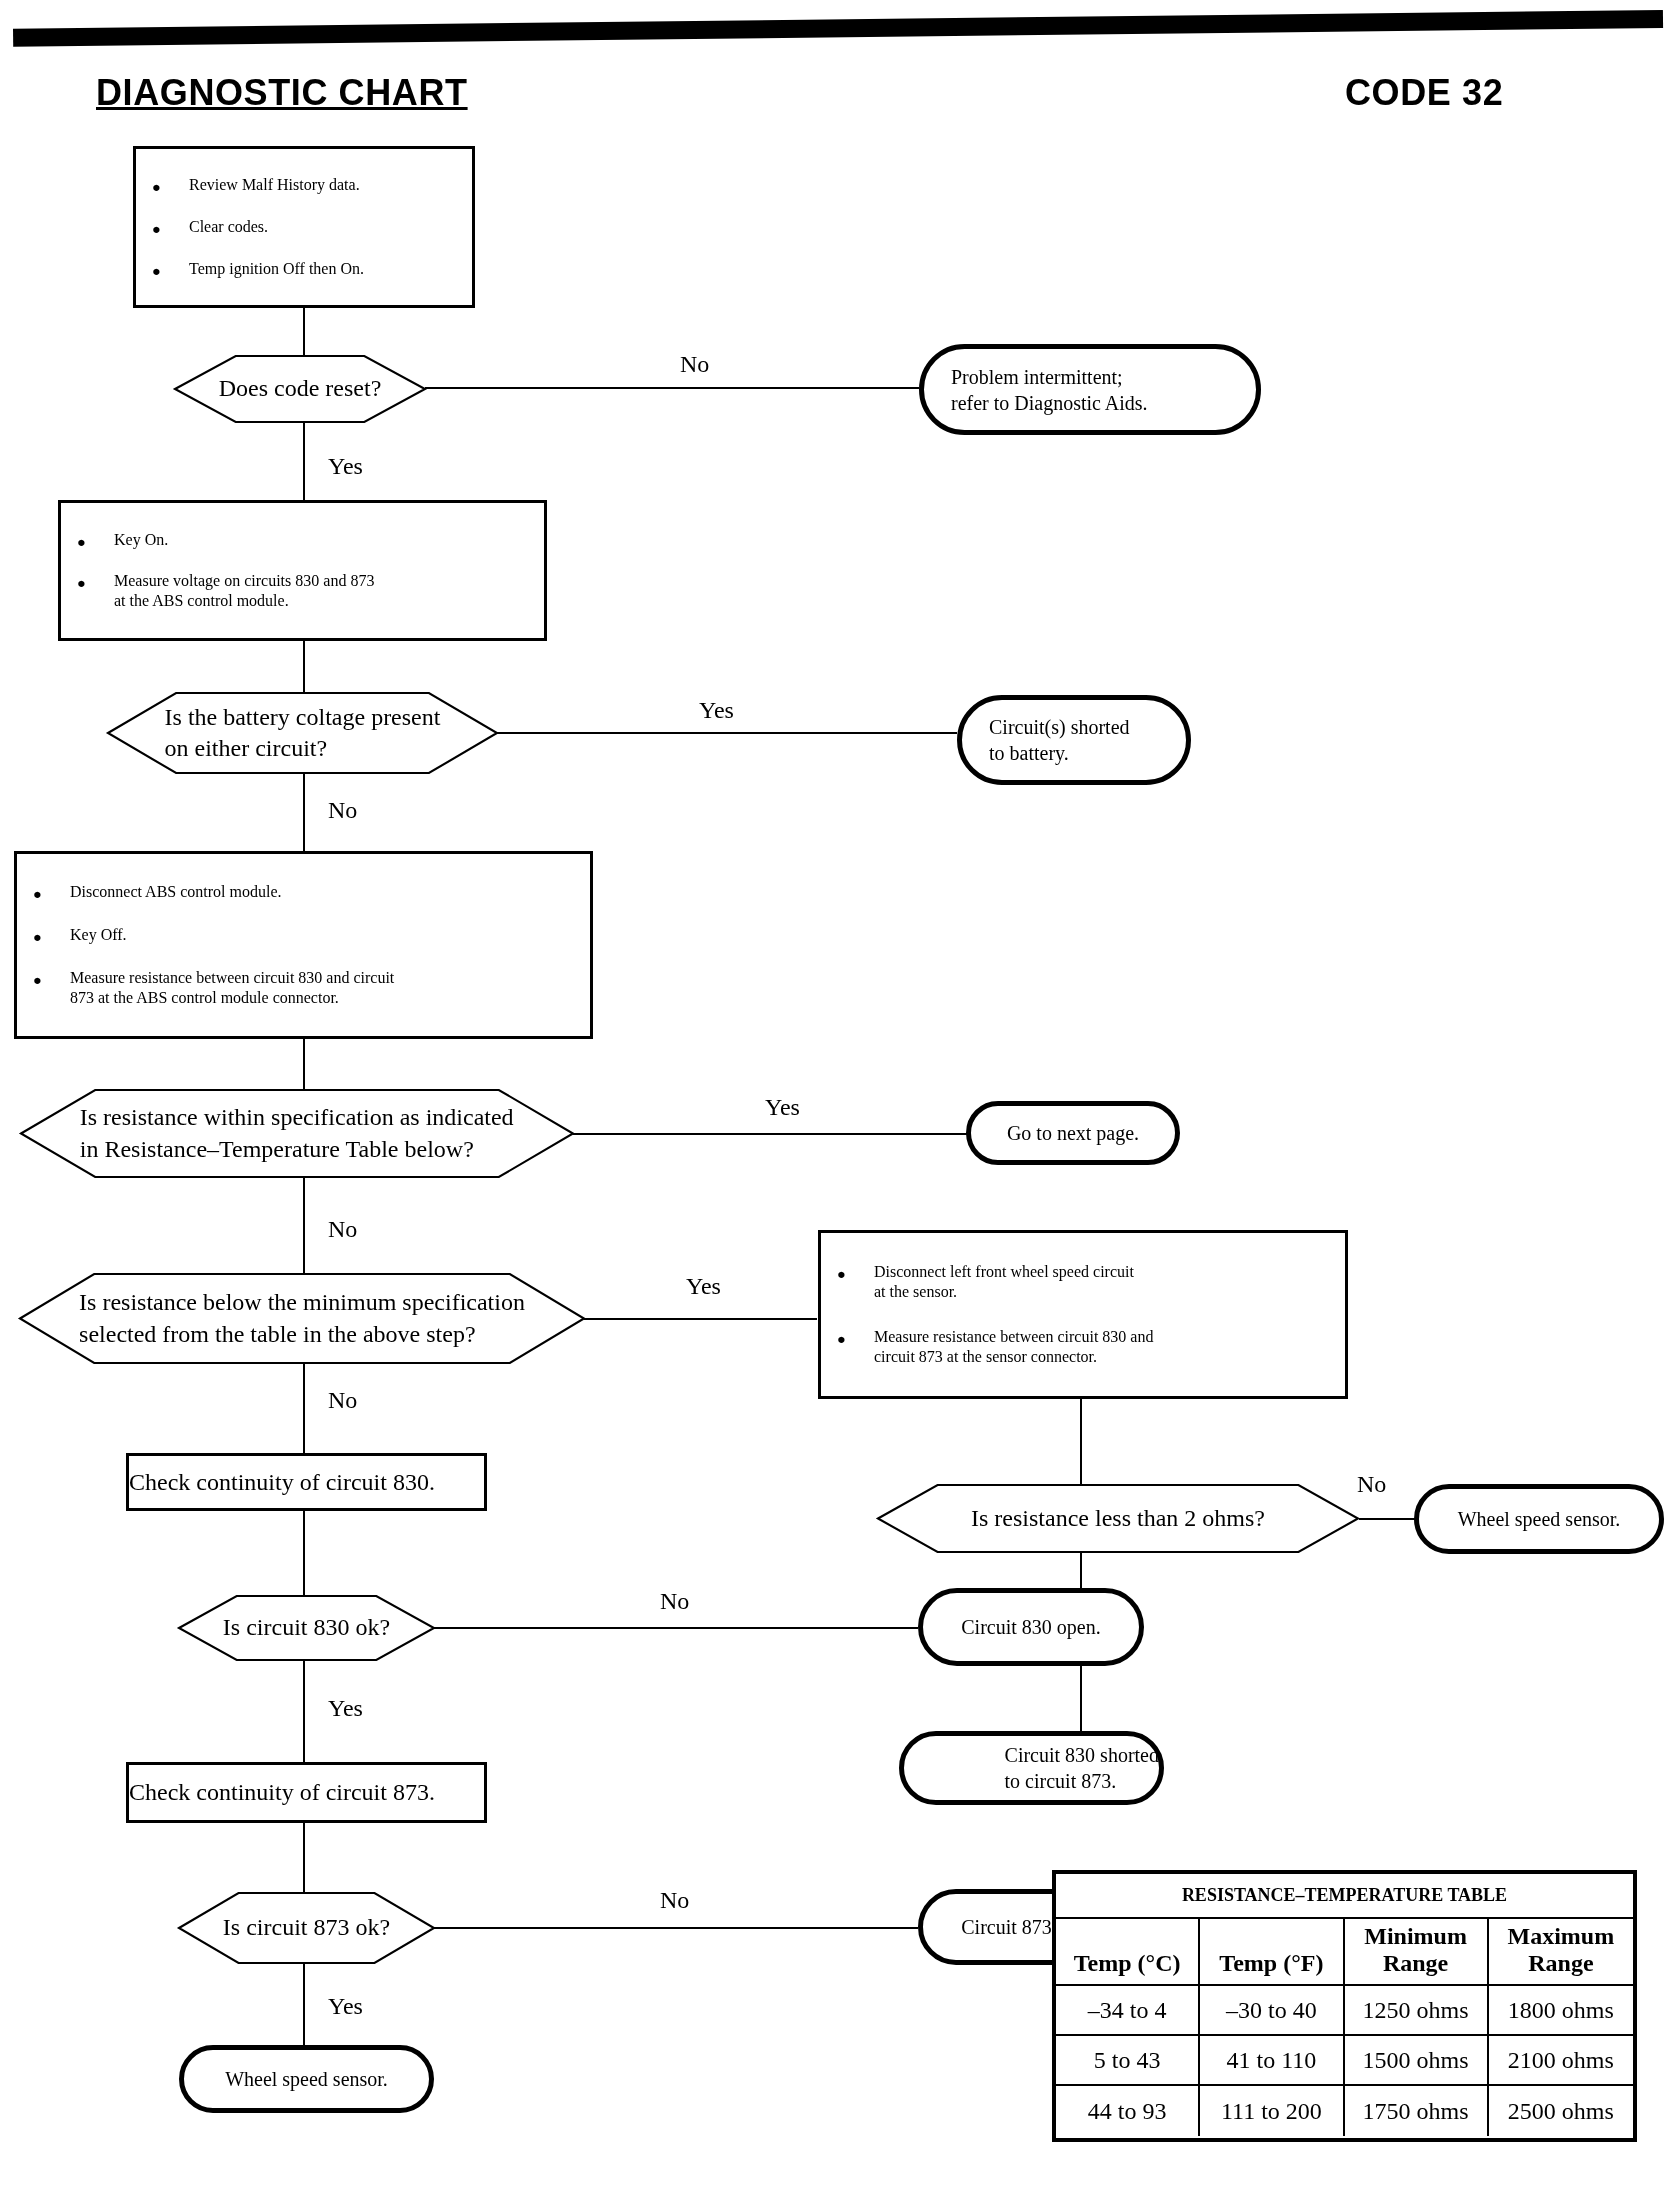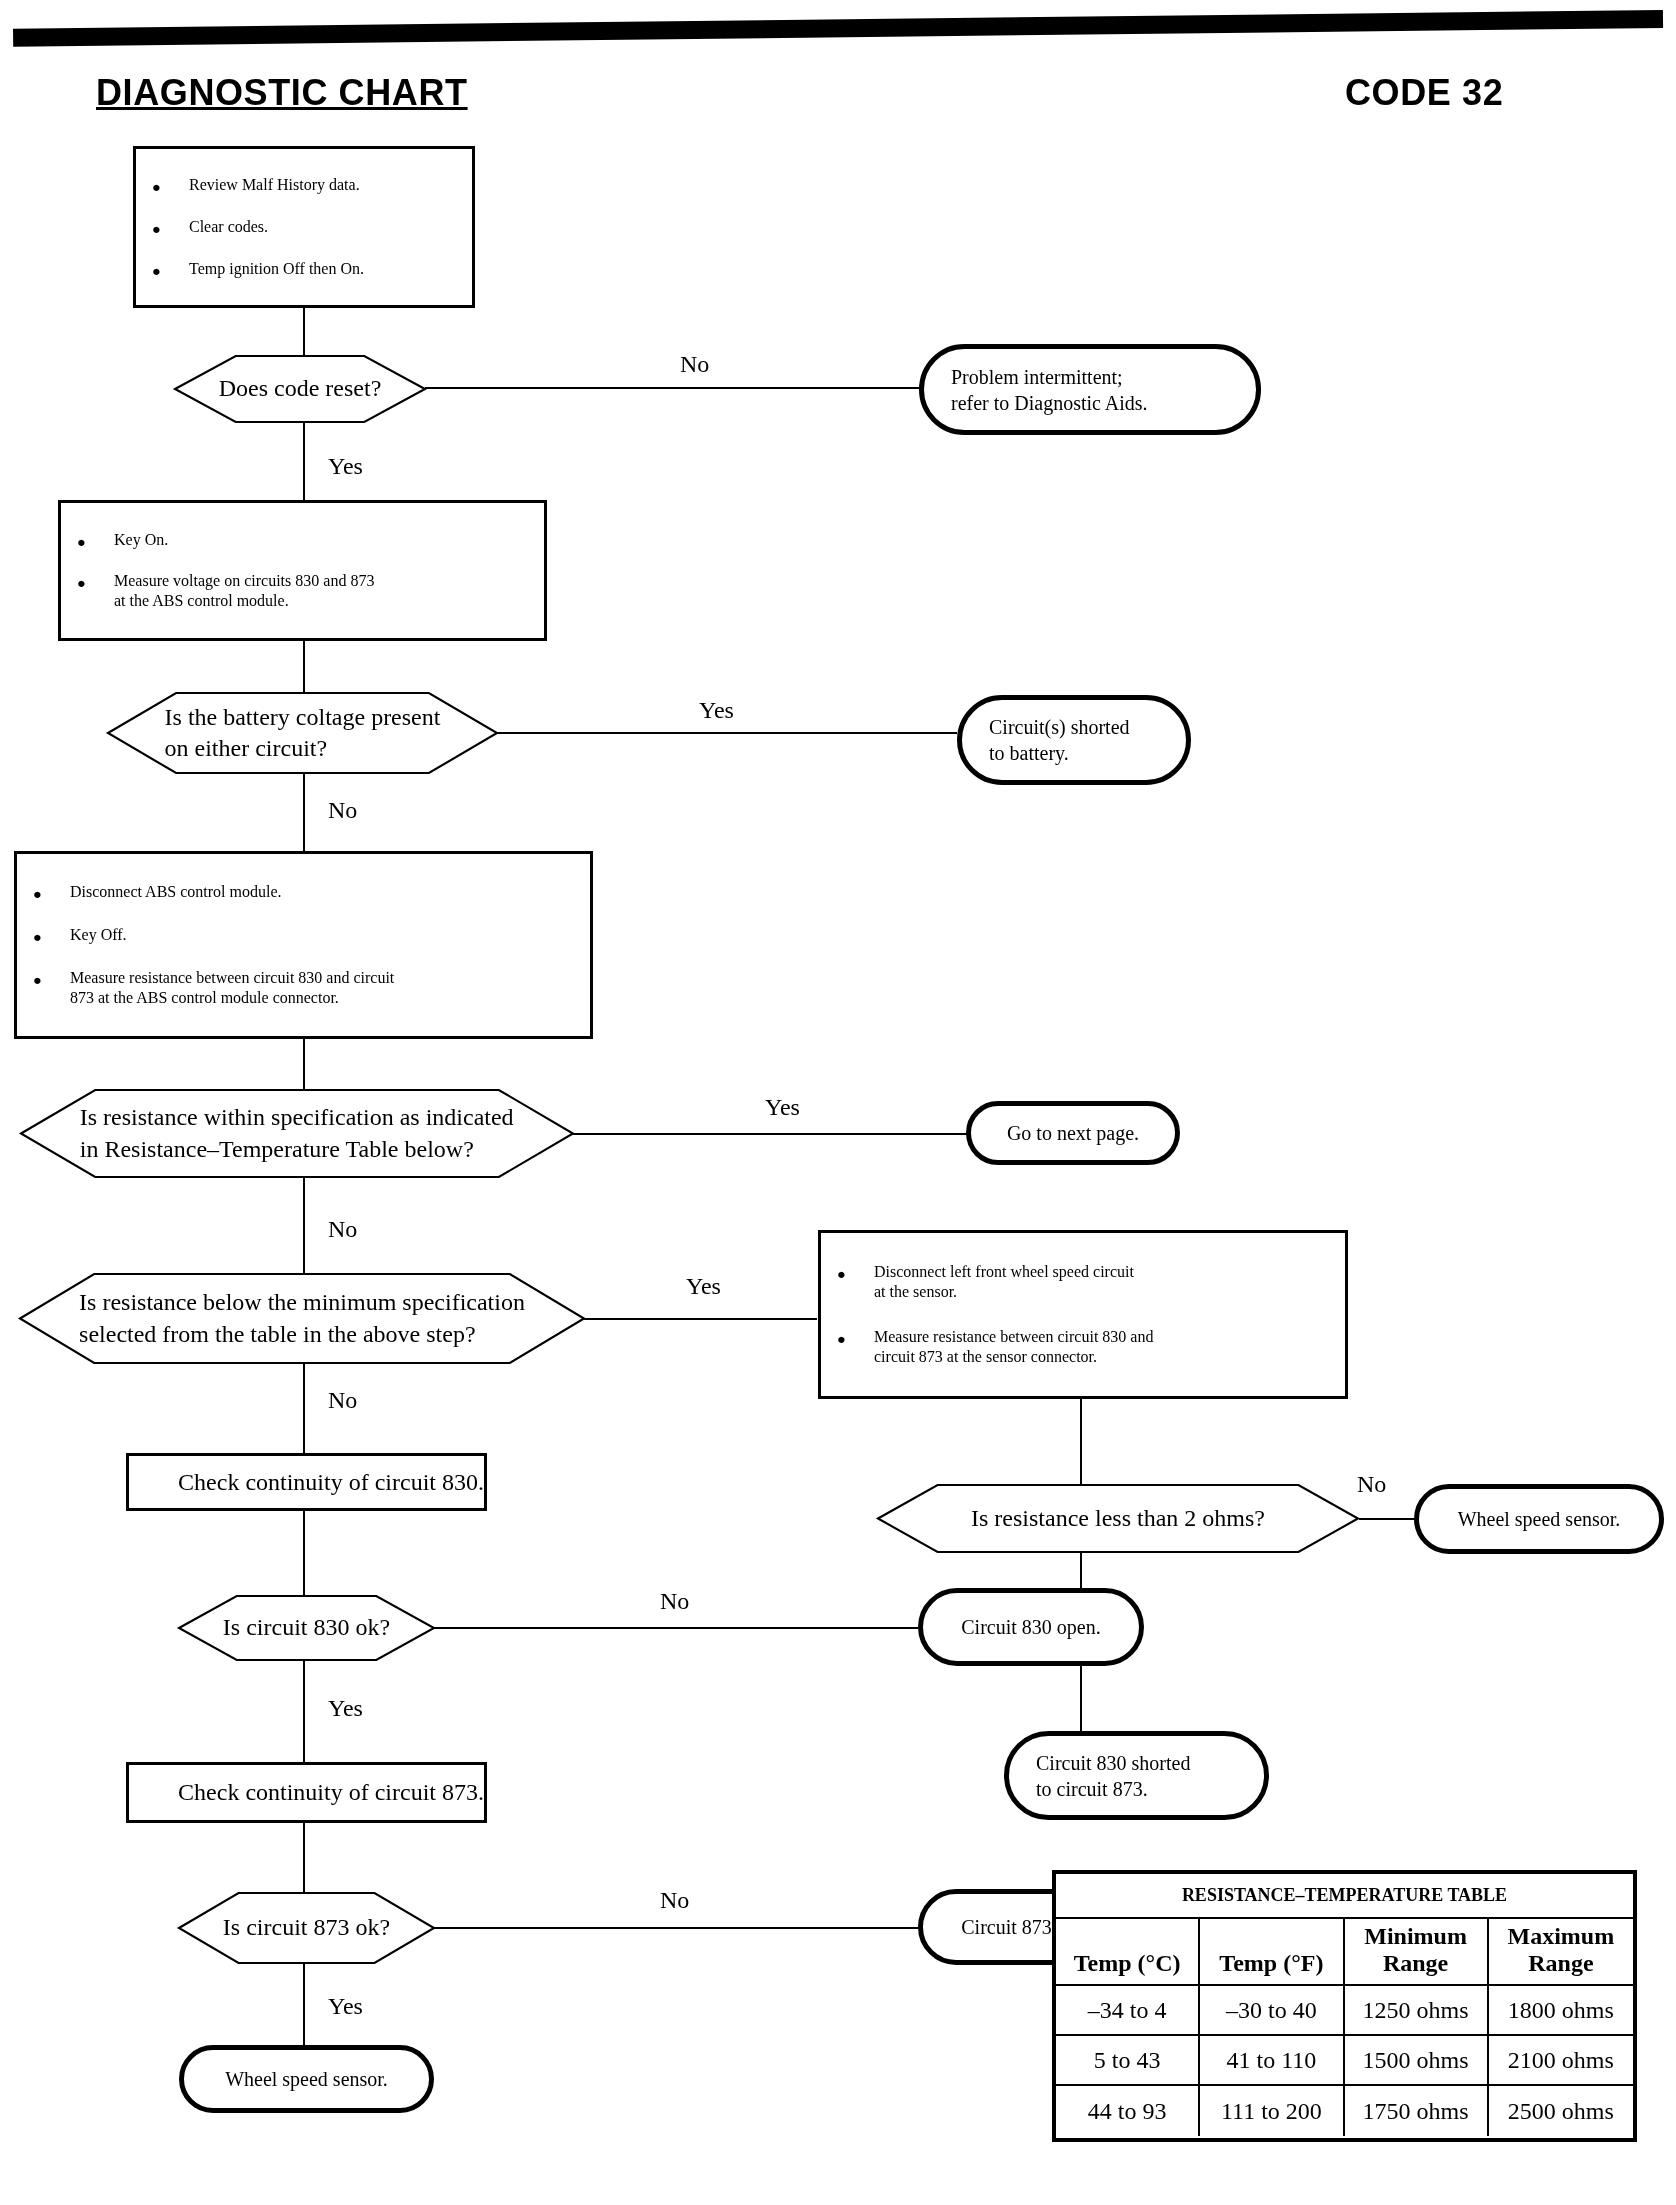--- a/index.html
+++ b/index.html
@@ -7,21 +7,21 @@
         font-family:"Liberation Serif","DejaVu Serif",serif;color:#000;overflow:hidden;}
   .scan-bar{position:absolute;left:13.4px;top:9.7px;width:1650px;height:18px;background:#000;
             transform:rotate(-0.65deg);transform-origin:100% 50%;}
   .doc-title{position:absolute;font-family:"Liberation Sans","DejaVu Sans",sans-serif;
              font-weight:700;font-size:36px;letter-spacing:0.6px;white-space:nowrap;}
   .flow-box{position:absolute;border:3.6px solid #000;background:#fff;box-sizing:border-box;}
   .bullets{display:flex;flex-direction:column;justify-content:space-evenly;height:100%;
            padding:4.9px 7.3px 4.9px 0;box-sizing:border-box;}
   .bullet{position:relative;padding-left:53px;font-size:16px;line-height:1.25;white-space:pre-line;}
   .bullet::before{content:"●";position:absolute;left:16px;top:3px;font-size:14.6px;}
-  .center-box{display:flex;align-items:center;justify-content:flex-end;font-size:24px;}
+  .center-box{display:flex;align-items:center;justify-content:flex-start;font-size:24px;}
   .hex{position:absolute;}
   .hex svg{position:absolute;inset:0;width:100%;height:100%;display:block;overflow:visible;}
   .hex-poly{fill:#fff;stroke:#000;stroke-width:3.5;}
   .hex-label{position:absolute;inset:0;display:flex;align-items:center;justify-content:center;
              font-size:24px;line-height:1.3;white-space:pre-line;text-align:left;}
   .terminal{position:absolute;border:5.5px solid #000;border-radius:49px;background:#fff;
             box-sizing:border-box;display:flex;align-items:center;font-size:20px;
             line-height:1.3;white-space:pre-line;}
   .terminal.centered{justify-content:center;}
   .terminal.lefted{padding-left:27px;}
@@ -179,21 +179,21 @@
   <div class="hline" style="left:1359px;top:1518px;width:56px;"></div>
   <div class="edge-label" style="left:1357px;top:1471px;">No</div>
 
   <div class="terminal centered" style="left:1414px;top:1484px;width:250px;height:70px;">
     <span>Wheel speed sensor.</span>
   </div>
 
   <div class="edge-label" style="left:1104px;top:1622px;">Yes</div>
   <div class="vline" style="left:1080px;top:1552px;height:179px;"></div>
 
-  <div class="terminal lefted" style="left:1004px;top:1731px;width:265px;height:89px;">
+  <div class="terminal lefted" style="left:899px;top:1731px;width:265px;height:74px;justify-content:flex-end;">
     <span>Circuit 830 shorted
 to circuit 873.</span>
   </div>
 
   <div class="hex" style="left:179px;top:1596px;width:255px;height:64px;">
     <svg viewBox="0 0 420 106" preserveAspectRatio="none">
         <polygon class="hex-poly" points="0,53 95,0 325,0 420,53 325,106 95,106"></polygon>
       </svg>
     <div class="hex-label">Is circuit 830 ok?</div>
   </div>

